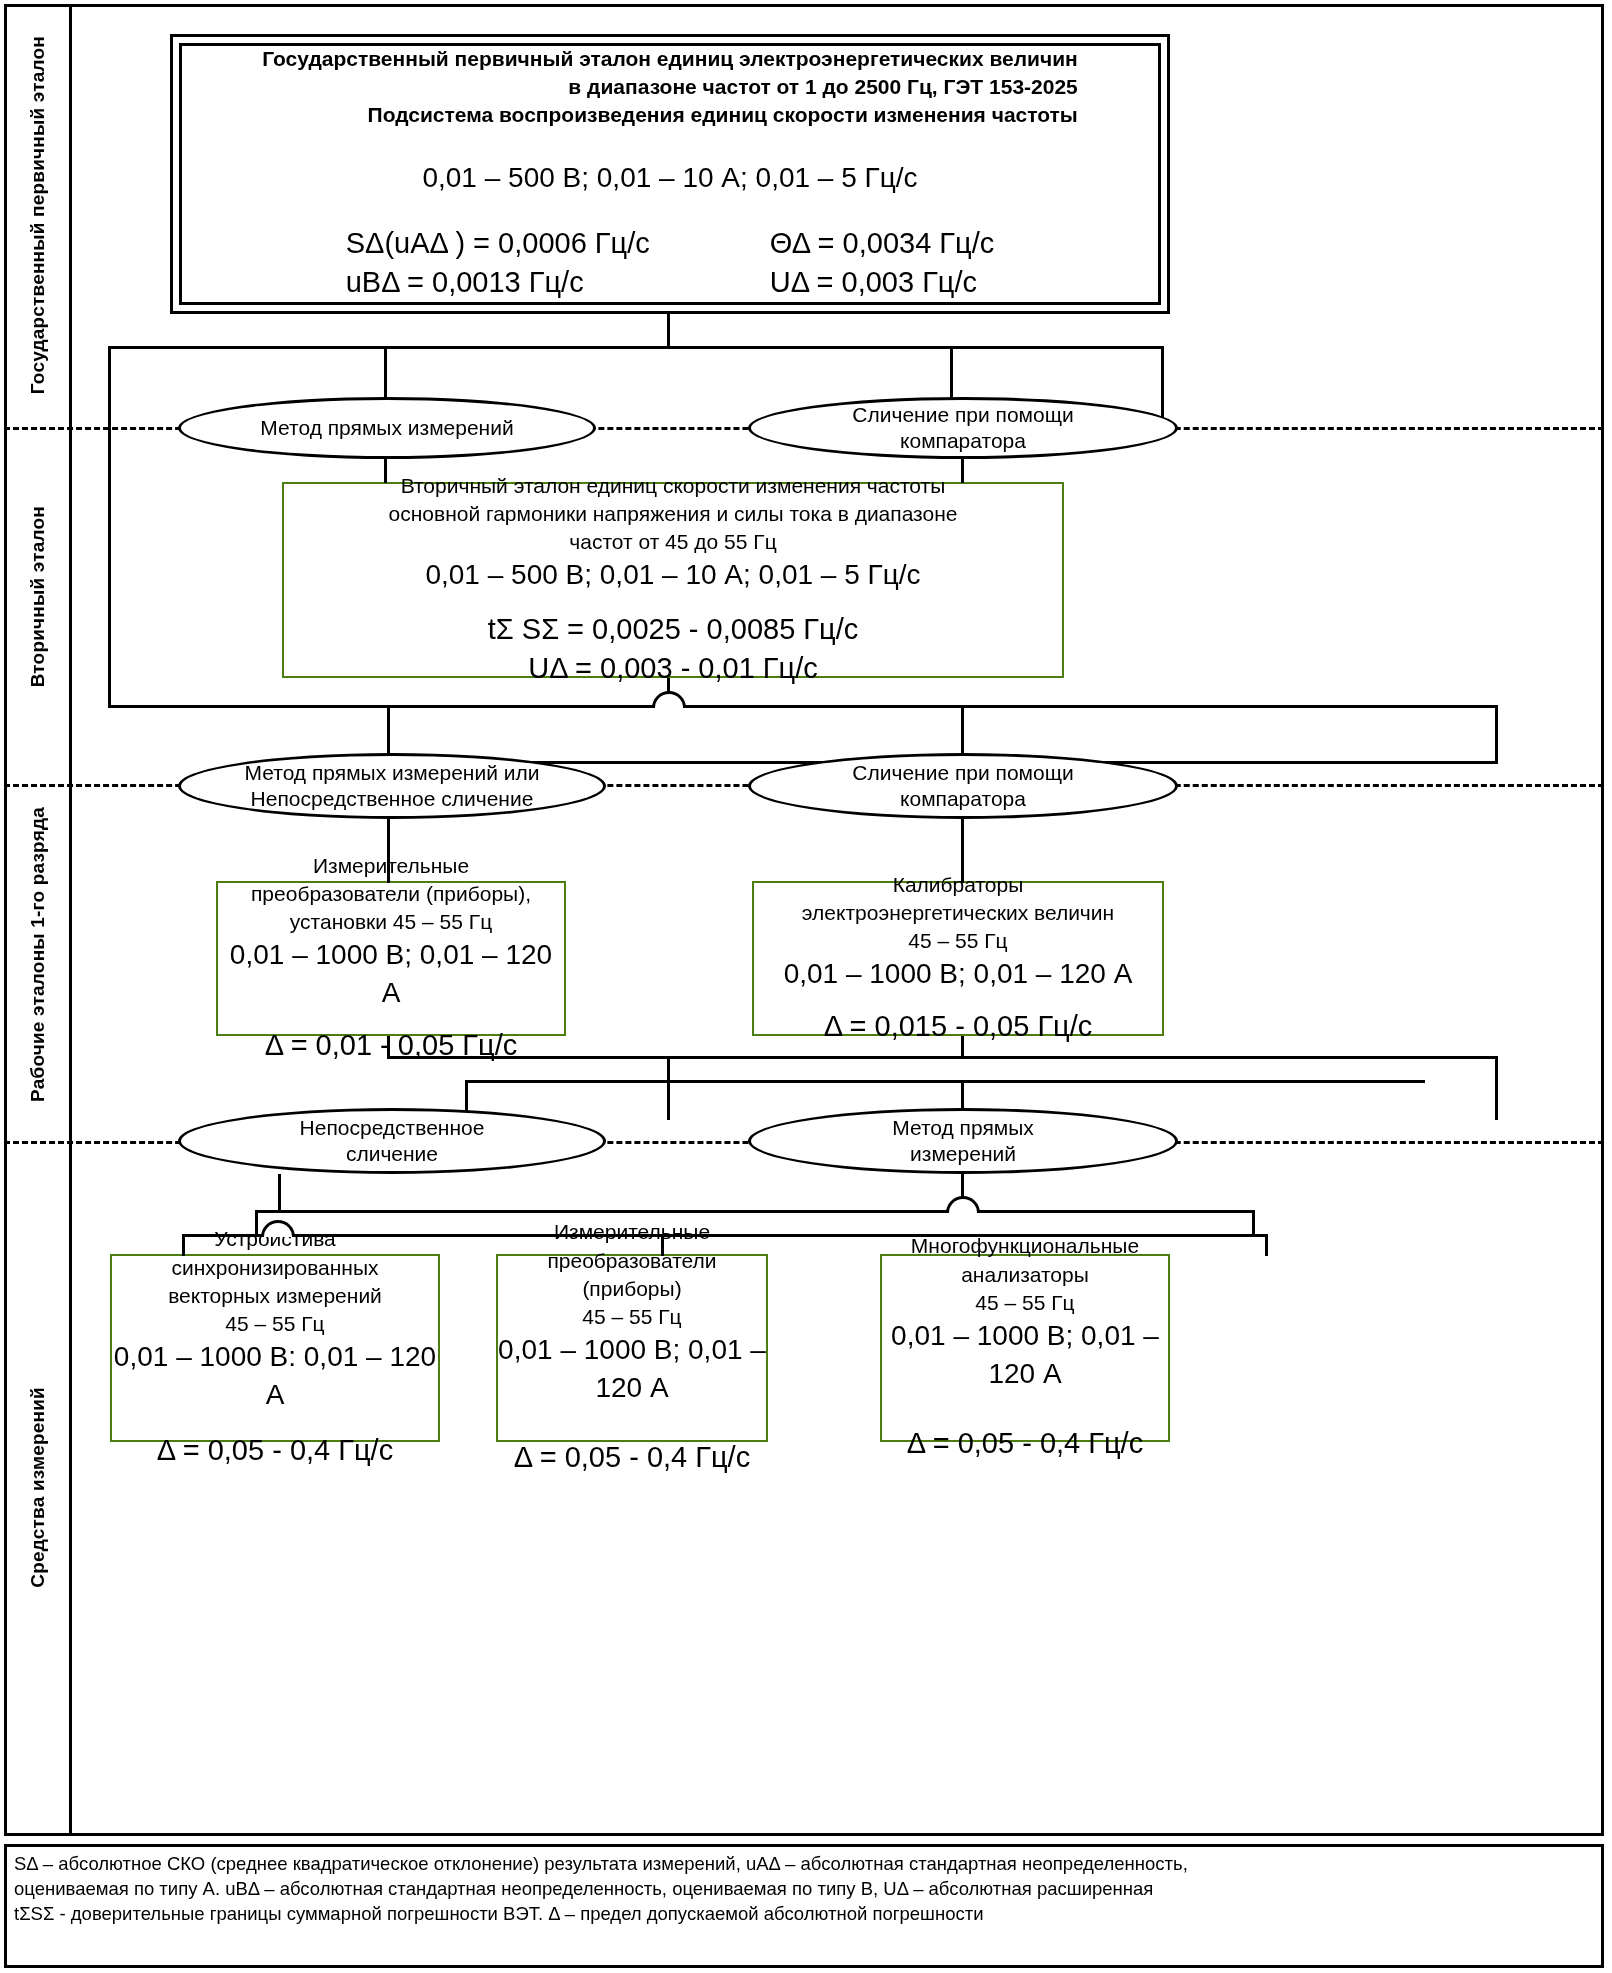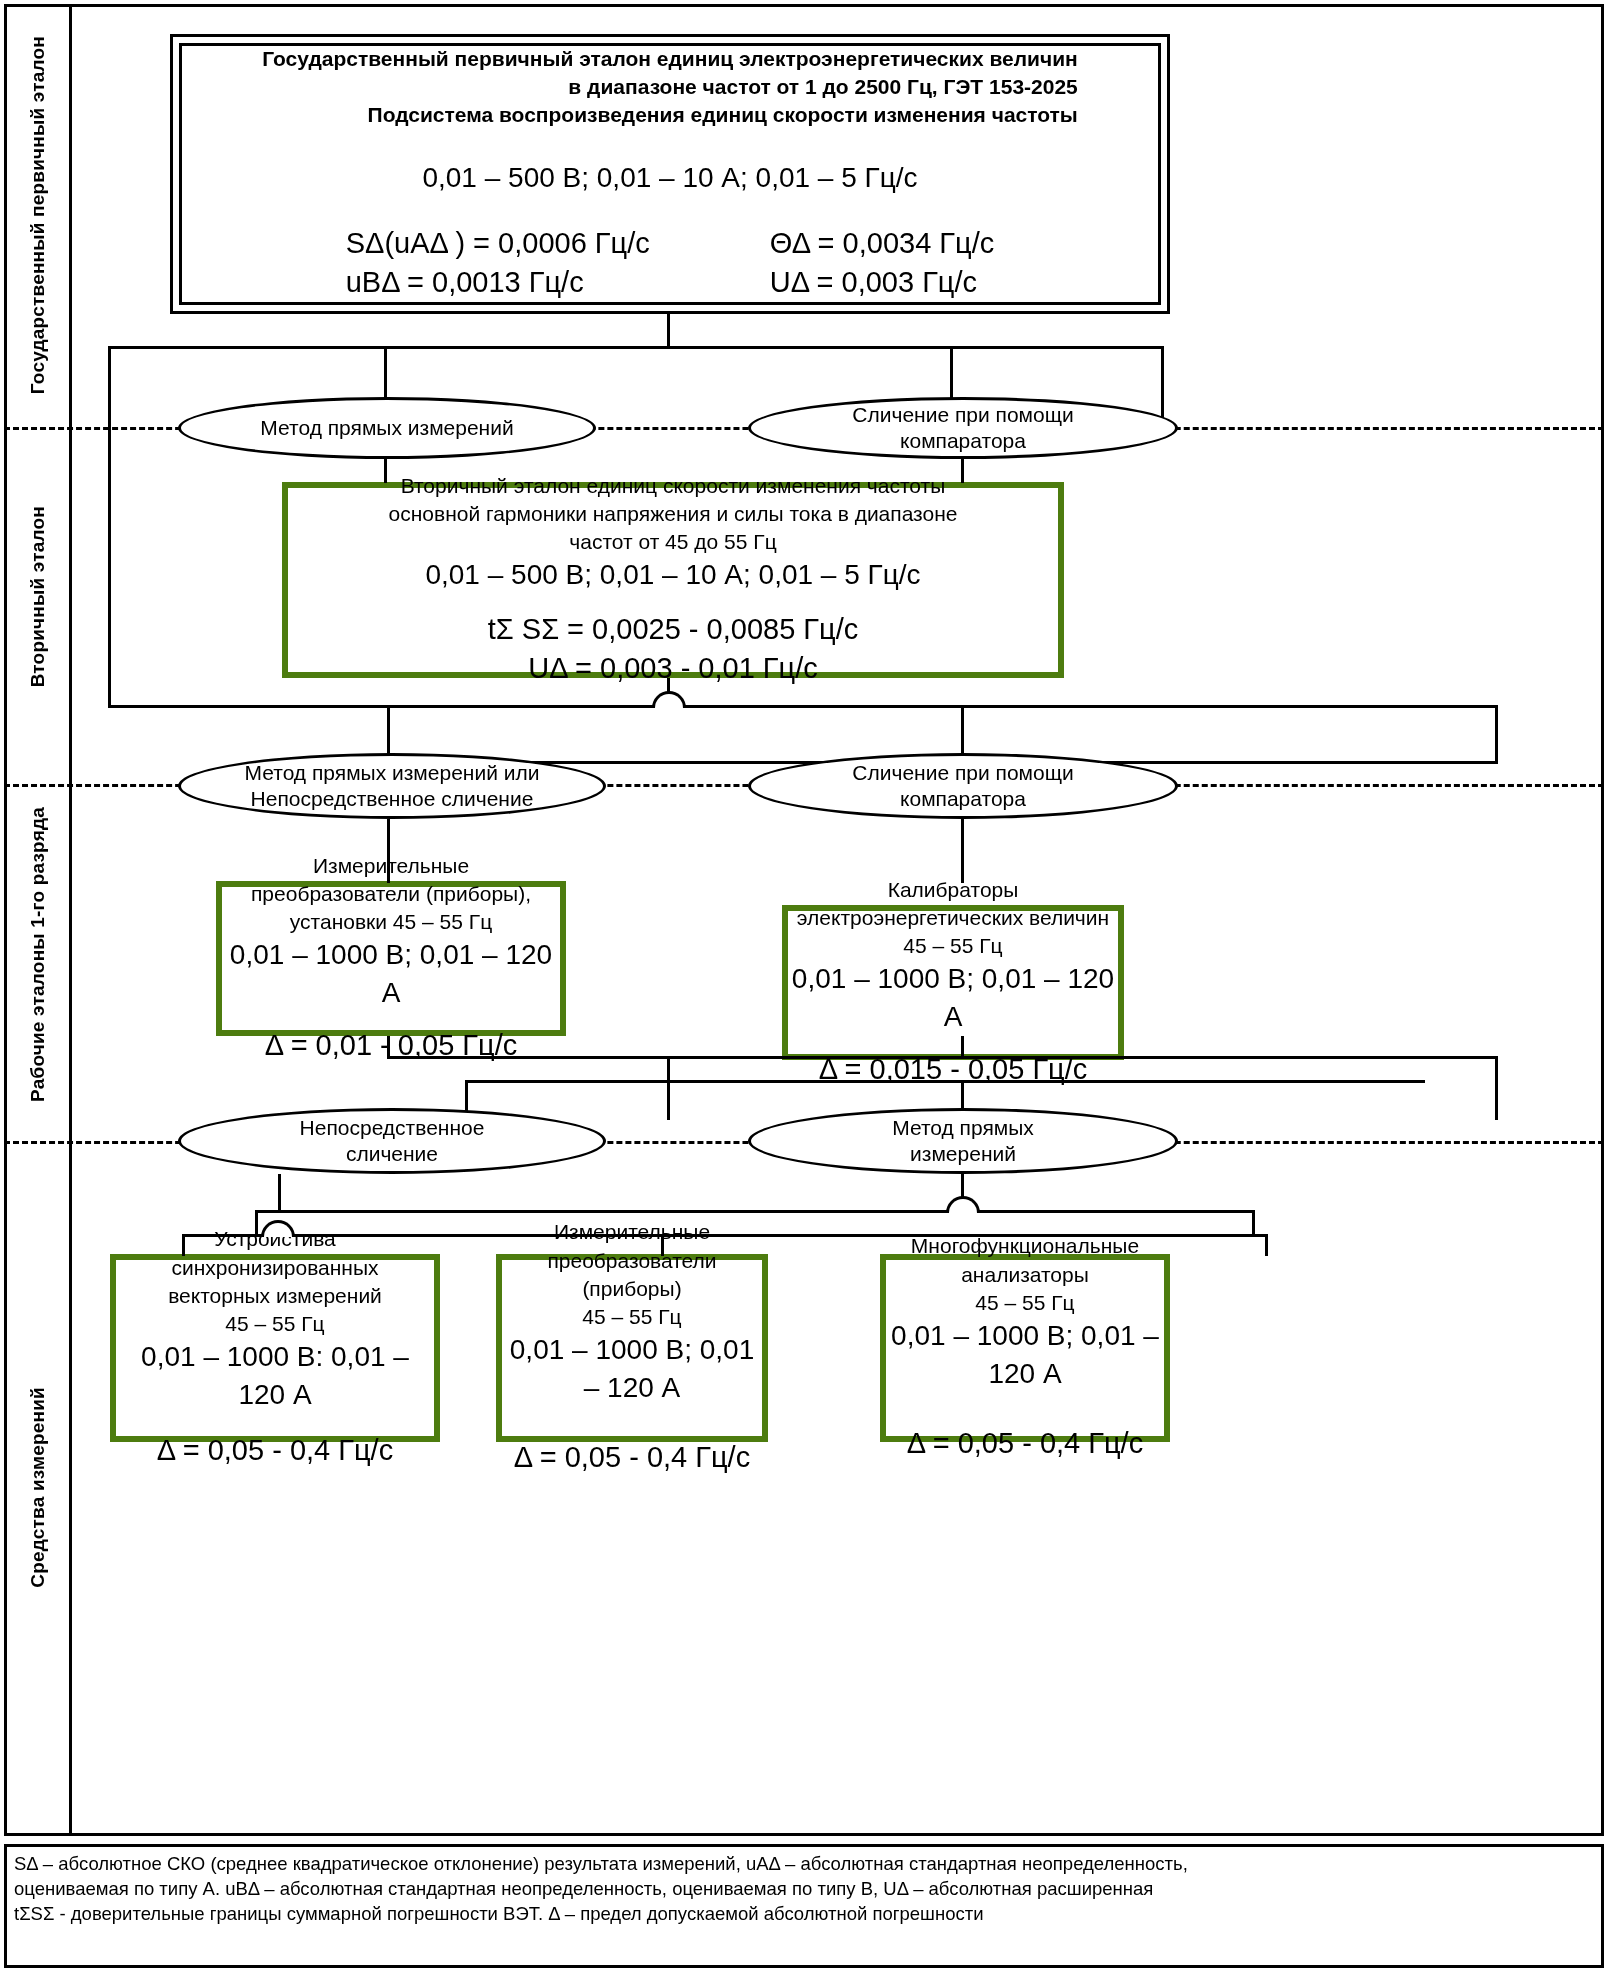--- a/index.html
+++ b/index.html
@@ -13,21 +13,21 @@
   
   .label-col{position:absolute;left:4px;top:4px;width:68px;height:1832px;border-right:3px solid #000;box-sizing:border-box;}
   .vlabel{position:absolute;left:0;width:68px;display:flex;align-items:center;justify-content:center;
           font-size:19px;font-weight:bold;letter-spacing:.2px;}
   .vlabel span{writing-mode:vertical-rl;transform:rotate(180deg);white-space:nowrap;text-align:center;line-height:1.15;}
 
   
   .tier-sep{position:absolute;left:4px;width:1600px;height:0;border-top:3px dashed #000;}
 
   
-  .box{position:absolute;border:6px solid #4d7c0f;background:#fff;box-sizing:border-box;
+  .box{position:absolute;border:2px solid #4d7c0f;background:#fff;box-sizing:border-box;
        display:flex;flex-direction:column;align-items:center;justify-content:center;text-align:center;}
   .box.double{border:3px solid #000;}
   .box.double::before{content:"";position:absolute;left:6px;top:6px;right:6px;bottom:6px;border:3px solid #000;pointer-events:none;}
 
   .ttl{font-size:21px;font-weight:bold;line-height:1.32;text-align:right;}
   .ttl-n{font-size:21px;font-weight:normal;line-height:1.34;}
   .rng{font-size:28px;font-weight:normal;line-height:1.35;}
   .frm{font-size:29px;font-weight:normal;line-height:1.35;white-space:nowrap;}
 
   
@@ -145,21 +145,21 @@
   <div class="box" style="left:216px;top:881px;width:350px;height:155px;">
     <div>
       <div class="ttl-n">Измерительные</div>
       <div class="ttl-n">преобразователи (приборы),</div>
       <div class="ttl-n">установки 45 – 55 Гц</div>
       <div class="rng">0,01 – 1000 В; 0,01 – 120 А</div>
       <div class="frm" style="margin-top:14px;">Δ = 0,01 - 0,05 Гц/с</div>
     </div>
   </div>
 
-  <div class="box" style="left:782px;top:881px;width:342px;height:155px;margin-top:24px;">
+  <div class="box" style="left:752px;top:881px;width:412px;height:155px;">
     <div>
       <div class="ttl-n">Калибраторы</div>
       <div class="ttl-n">электроэнергетических величин</div>
       <div class="ttl-n">45 – 55 Гц</div>
       <div class="rng">0,01 – 1000 В; 0,01 – 120 А</div>
       <div class="frm" style="margin-top:14px;">Δ = 0,015 - 0,05 Гц/с</div>
     </div>
   </div>
 
   <div class="ln" style="left:387px;top:1036px;width:3px;height:22px;"></div>

